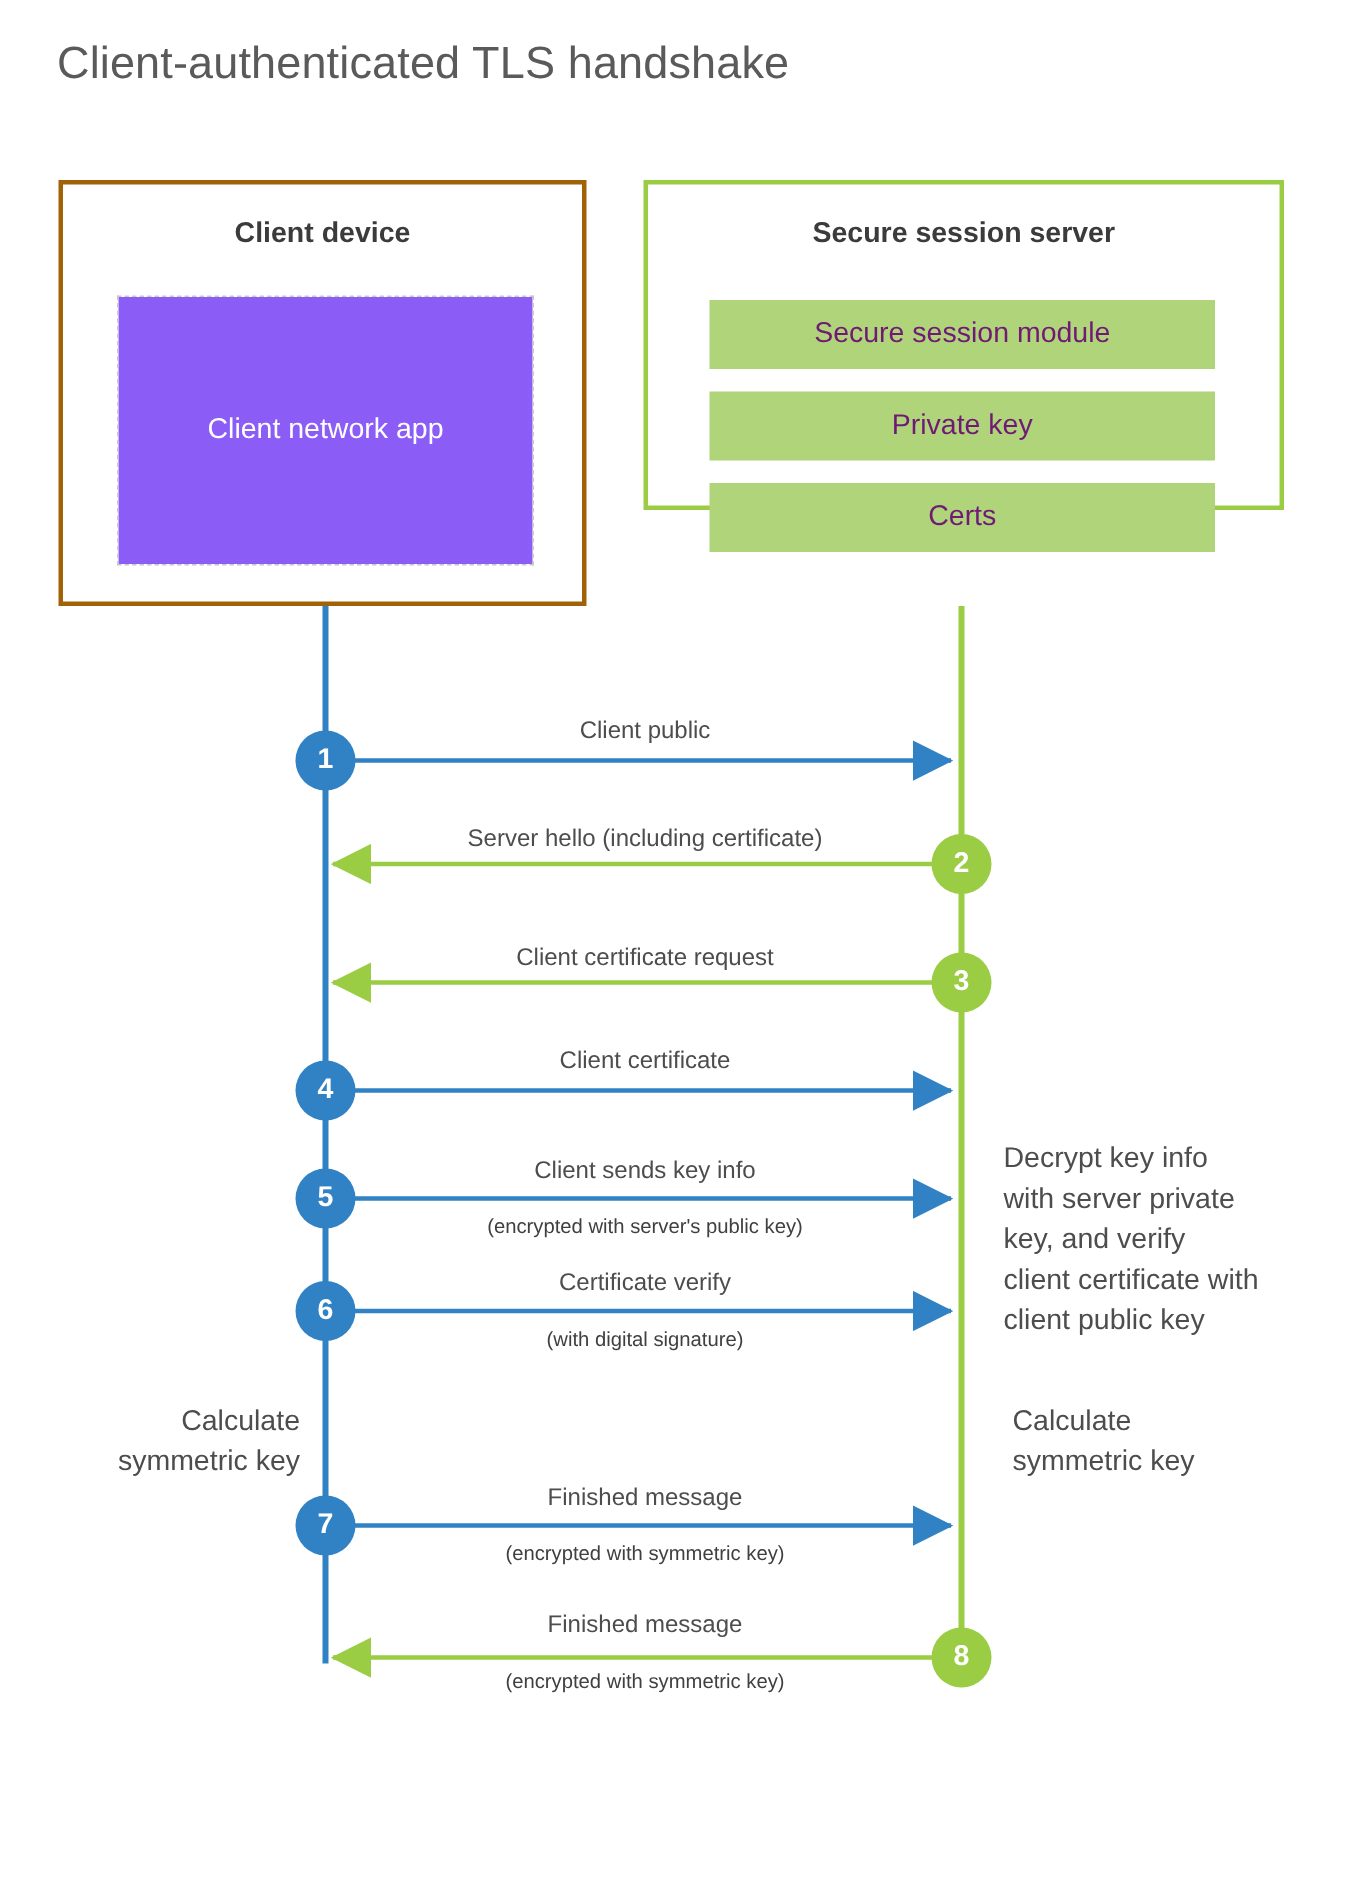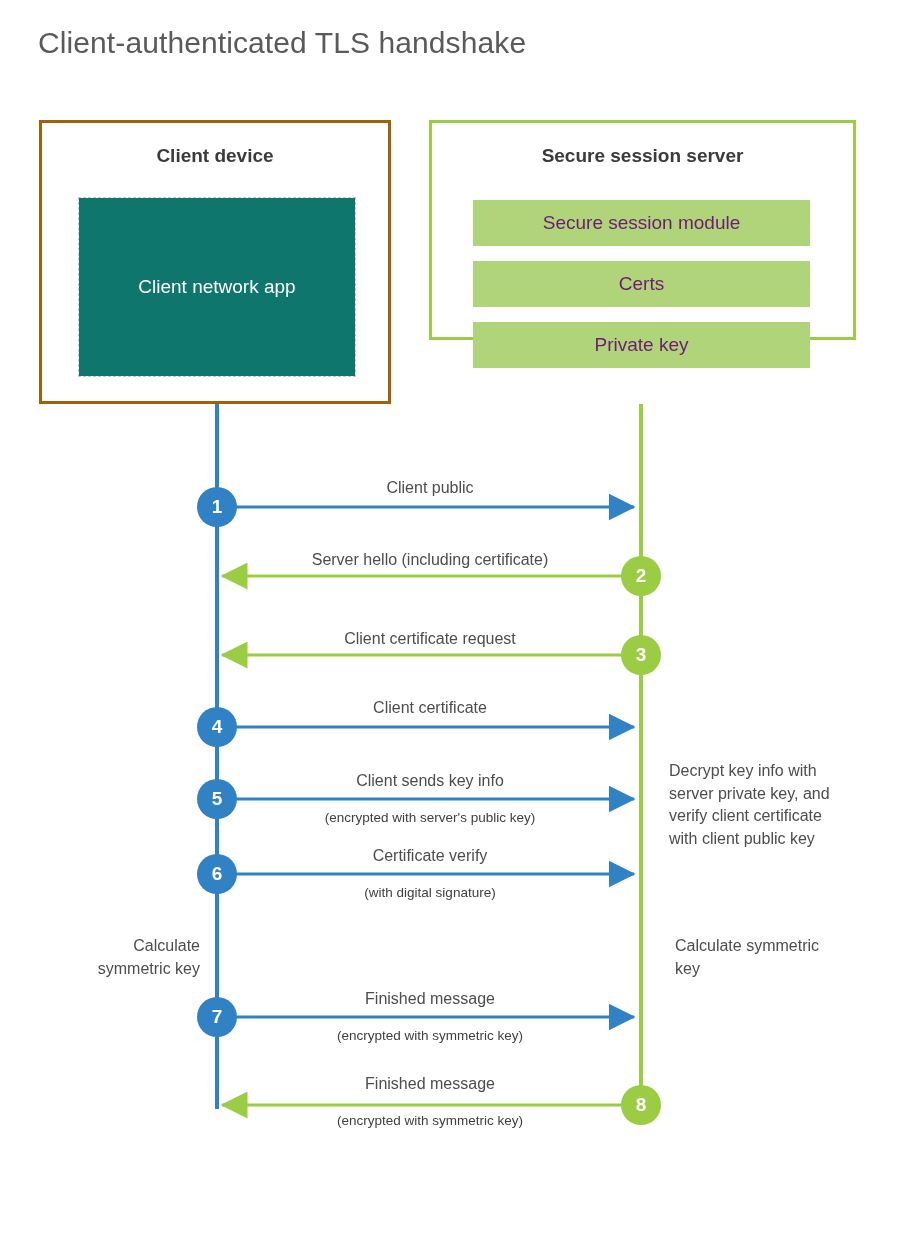--- a/index.html
+++ b/index.html
@@ -64,21 +64,21 @@
     color: #3b3b3b;
   }
 
   
   .client-app {
     position: absolute;
     left: 37px;
     top: 75px;
     width: 276px;
     height: 178px;
-    background: #0f766e;
+    background: #8b5cf6;
     outline: 1px dashed #c9c9c9;
     display: flex;
     align-items: center;
     justify-content: center;
   }
   .client-app-label {
     color: #ffffff;
     font-size: 19px;
     line-height: 1.32;
     text-align: center;
@@ -160,21 +160,21 @@
     position: absolute;
     text-align: center;
     font-size: 13.5px;
     color: #404040;
     white-space: nowrap;
   }
 
   
   .side-note {
     position: absolute;
-    font-size: 16px;
+    font-size: 19px;
     line-height: 1.42;
     color: #4d4d4d;
   }
   .side-note.right-align { text-align: right; }
   .side-note.left-align { text-align: left; }
 </style>
 </head>
 <body>
 
 <div id="diagram-root">
@@ -185,22 +185,22 @@
     <div class="actor-title">Client device</div>
     <div class="client-app">
       <div class="client-app-label">Client network app</div>
     </div>
   </div>
 
   <div class="actor-box server">
     <div class="actor-title">Secure session server</div>
     <div class="server-bars">
       <div class="server-bar">Secure session module</div>
+      <div class="server-bar">Private key</div>
       <div class="server-bar">Certs</div>
-      <div class="server-bar">Private key</div>
     </div>
   </div>
 
   <div class="lifeline client-line"></div>
   <div class="lifeline server-line"></div>
 
   <svg class="arrow-layer" viewBox="0 0 900 1256" xmlns="http://www.w3.org/2000/svg">
     <defs>
       <marker id="ah-blue" markerWidth="9" markerHeight="9" refX="8.5" refY="4.5" orient="auto">
         <path d="M0,0 L9,4.5 L0,9 Z" fill="#3182C4"></path>

